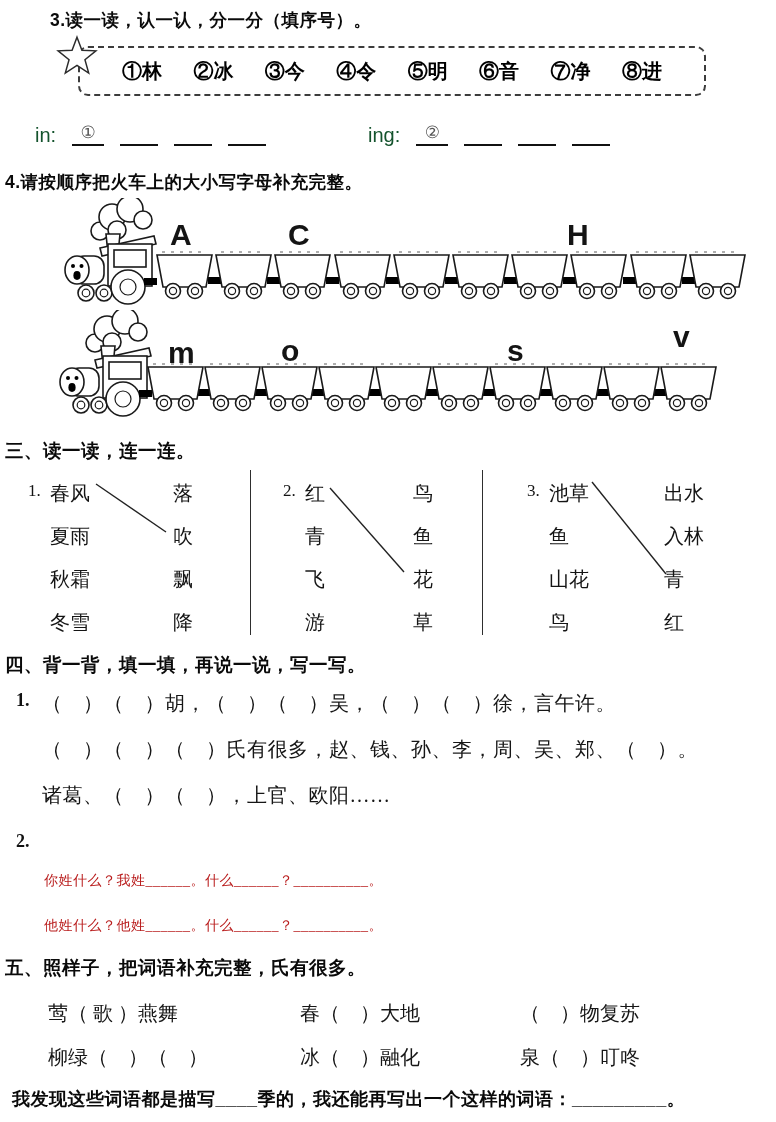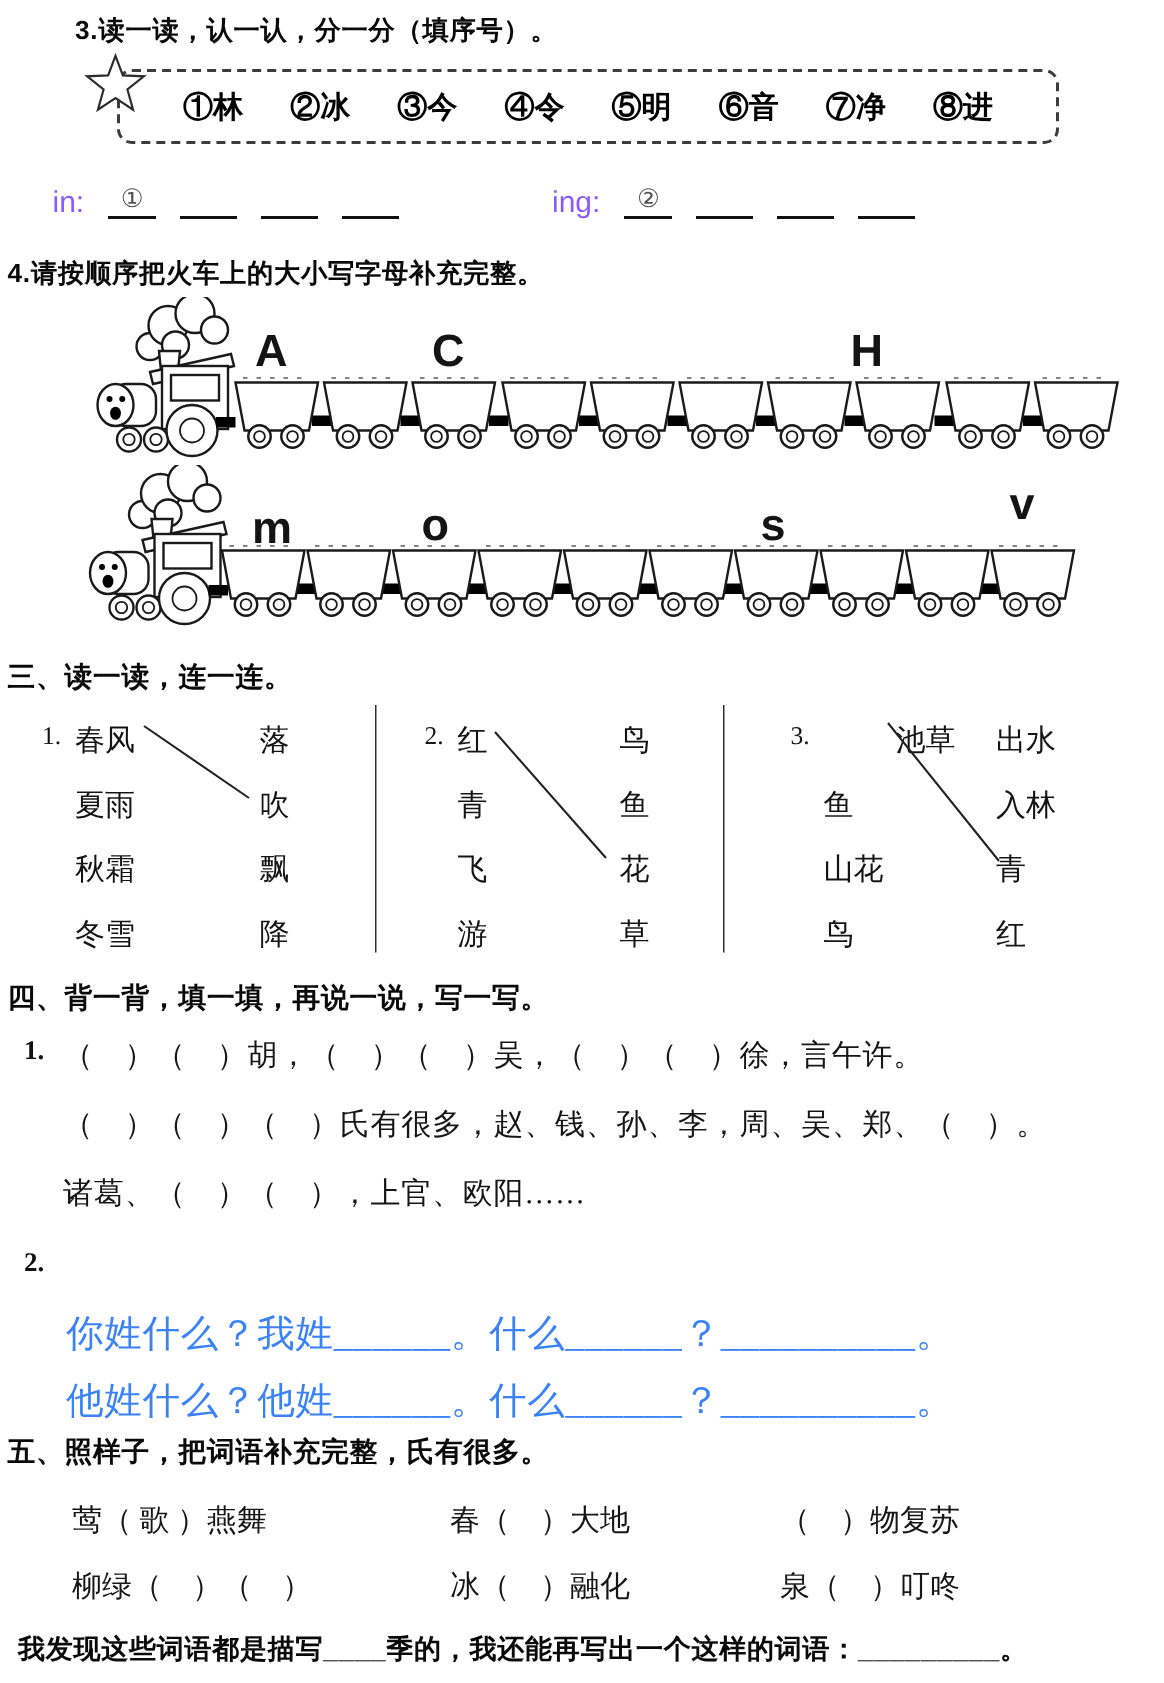--- a/index.html
+++ b/index.html
@@ -9,37 +9,37 @@
        color:#0a0a0a; white-space:nowrap; letter-spacing:0.5px; }
   .num { position:absolute; font-size:18px; color:#111; }
   
   .bank-box { position:absolute; left:78px; top:46px; width:628px; height:50px;
               border:2px dashed #3c3c3c; border-radius:10px;
               display:flex; align-items:center; justify-content:space-between;
               padding:0 42px; box-sizing:border-box; }
   .bank-item { font-size:20px; font-weight:bold; font-family:"Liberation Serif", serif; }
   .star { position:absolute; left:56px; top:33px; z-index:3; }
   .fill-group { position:absolute; display:flex; align-items:flex-end; height:28px; }
-  .fill-label { font-family:"Liberation Sans", sans-serif; font-size:20px; color:#8b5cf6; margin-right:8px; line-height:22px; }
+  .fill-label { font-family:"Liberation Sans", sans-serif; font-size:20px; color:#14532d; margin-right:8px; line-height:22px; }
   .blank { display:inline-block; width:38px; height:24px; border-bottom:2px solid #111;
            margin:0 8px; text-align:center; font-size:17px; color:#555; line-height:26px; }
   .blank.filled { width:32px; }
   
   .train { position:absolute; }
   .train-letter { position:absolute; font-family:"Liberation Sans", sans-serif;
                   font-size:30px; font-weight:600; color:#141414; line-height:1; }
   
   .match-area { position:absolute; left:0; top:462px; width:776px; height:186px; }
   .vdiv { position:absolute; top:8px; height:165px; width:0; border-left:1.6px solid #2e2e2e; }
   .mi { position:absolute; font-size:20px; color:#141414; white-space:nowrap; }
   .mnum { position:absolute; font-size:17px; color:#141414; }
   .match-lines { position:absolute; left:0; top:0; width:776px; height:186px; }
   
   .body-line { position:absolute; font-size:20px; color:#161616; white-space:nowrap; letter-spacing:0.5px; }
-  .qa-line   { position:absolute; font-size:25px; color:#3b82f6; white-space:nowrap; letter-spacing:0.5px; }
+  .qa-line   { position:absolute; font-size:14px; color:#b91c1c; white-space:nowrap; letter-spacing:0.5px; }
   .word-cell { position:absolute; font-size:20px; color:#161616; white-space:nowrap; }
 </style>
 </head>
 <body>
 
 <div class="sheet">
 
   <div class="h" style="left:5px; top:8px; font-size:17.5px;margin-left:45px;">3.读一读，认一认，分一分（填序号）。</div>
 
   <svg class="star" width="42" height="46" viewBox="0 0 40 44">
@@ -188,21 +188,21 @@
     <span class="mi" style="left:305px; top:18px;">红</span>
     <span class="mi" style="left:305px; top:61px;">青</span>
     <span class="mi" style="left:305px; top:104px;">飞</span>
     <span class="mi" style="left:305px; top:147px;">游</span>
     <span class="mi" style="left:413px; top:18px;">鸟</span>
     <span class="mi" style="left:413px; top:61px;">鱼</span>
     <span class="mi" style="left:413px; top:104px;">花</span>
     <span class="mi" style="left:413px; top:147px;">草</span>
 
     <span class="mnum" style="left:527px; top:19px;">3.</span>
-    <span class="mi" style="left:549px; top:18px;margin-left:48px;">池草</span>
+    <span class="mi" style="left:549px; top:18px;">池草</span>
     <span class="mi" style="left:549px; top:61px;">鱼</span>
     <span class="mi" style="left:549px; top:104px;">山花</span>
     <span class="mi" style="left:549px; top:147px;">鸟</span>
     <span class="mi" style="left:664px; top:18px;">出水</span>
     <span class="mi" style="left:664px; top:61px;">入林</span>
     <span class="mi" style="left:664px; top:104px;">青</span>
     <span class="mi" style="left:664px; top:147px;">红</span>
 
     <svg class="match-lines" viewBox="0 0 776 186">
       <line x1="96" y1="22" x2="166" y2="70" stroke="#222" stroke-width="1.4"></line>

